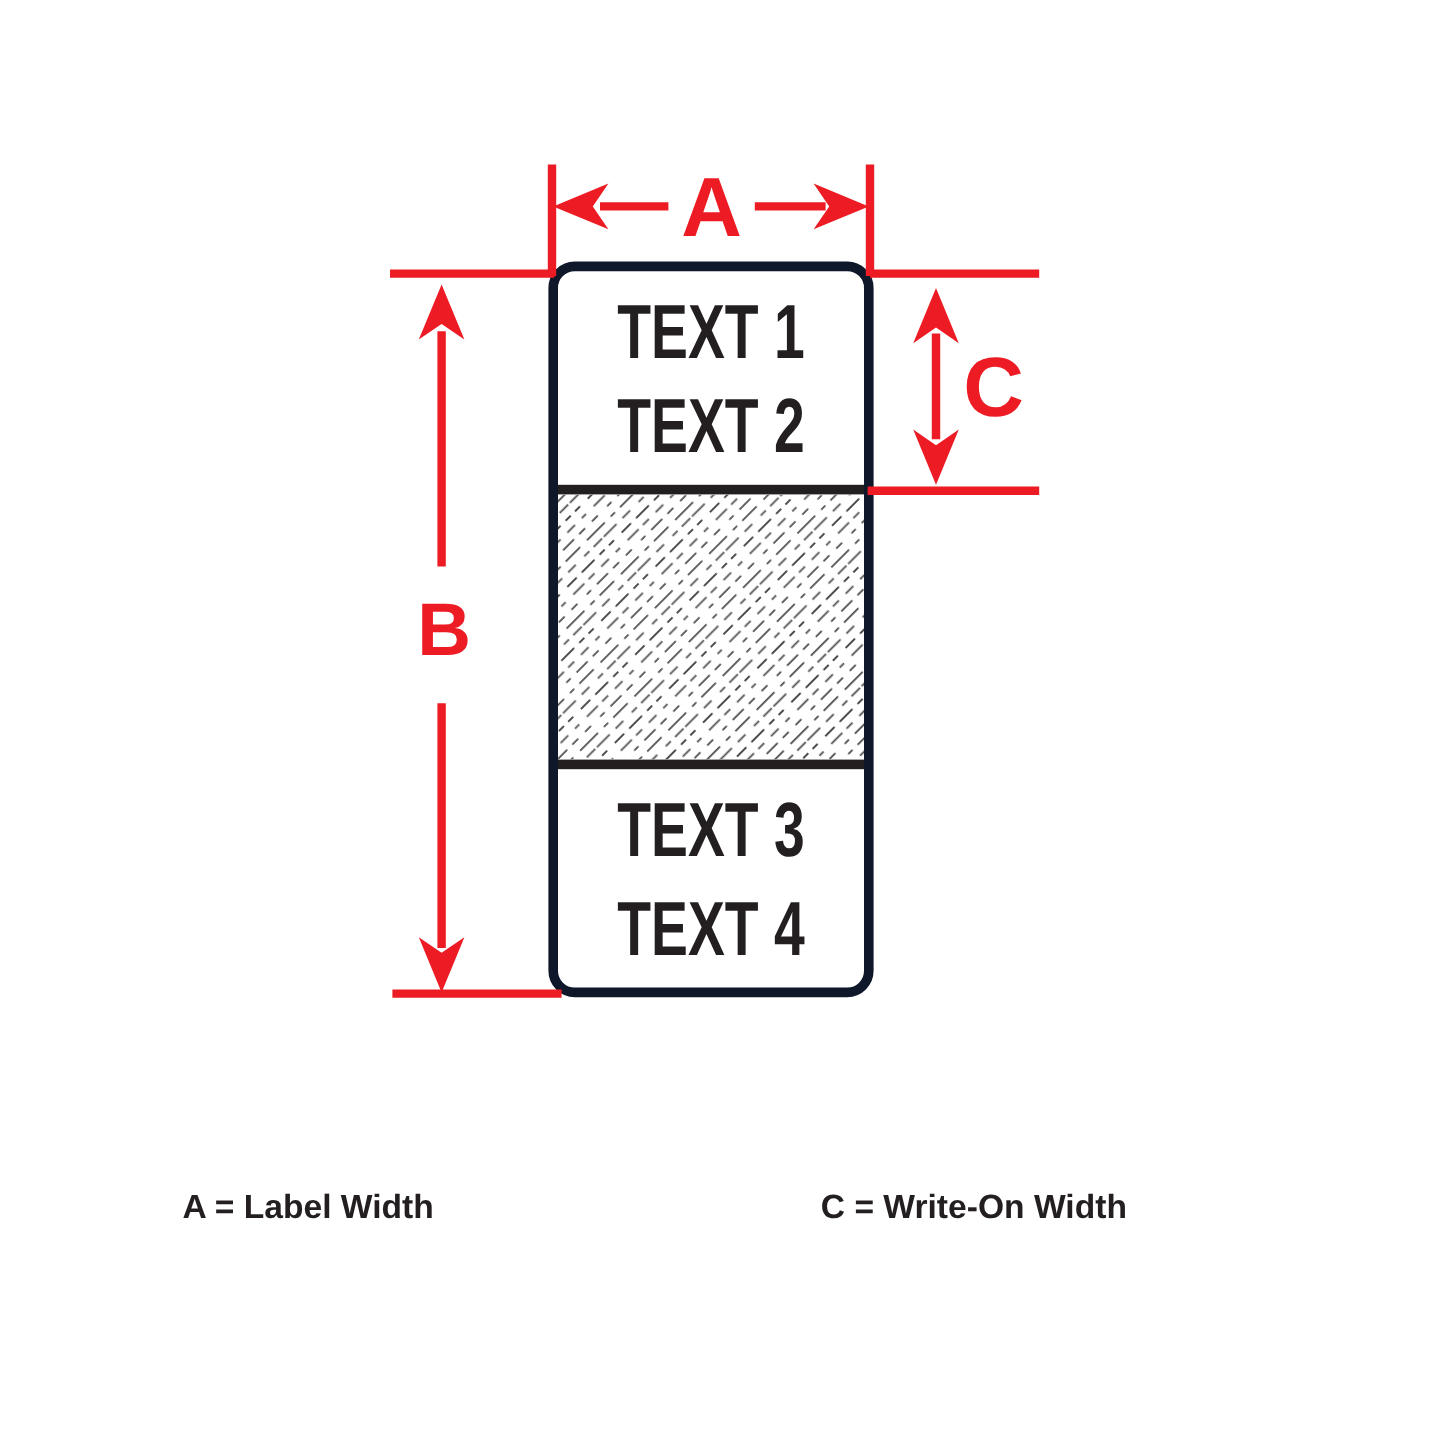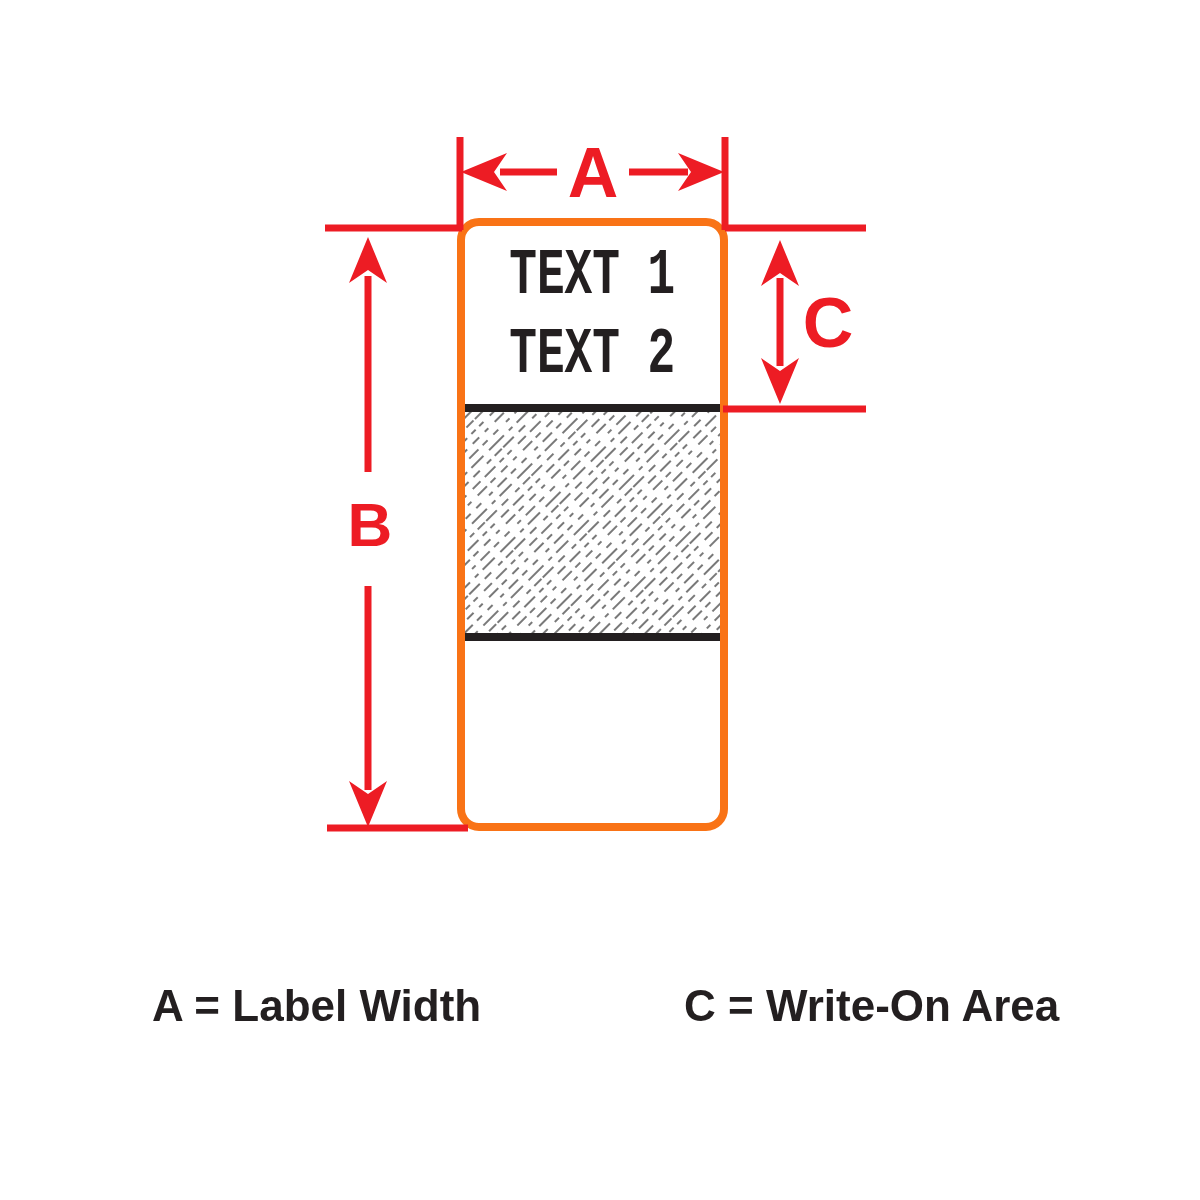--- a/index.html
+++ b/index.html
@@ -19,27 +19,26 @@
   }
 
   
   .label-box {
     position: absolute;
     left: 457px;
     top: 218px;
     width: 271px;
     height: 613px;
     box-sizing: border-box;
-    border: 8px solid #f97316;
+    border: 8px solid #0f172a;
     border-radius: 22px;
     background: #ffffff;
     display: flex;
     flex-direction: column;
     z-index: 2;
-    font-family: Liberation Mono, monospace;
   }
   .label-section {
     display: flex;
     flex-direction: column;
     align-items: center;
     justify-content: center;
   }
   .label-section.top    { height: 178px; gap: 31px; }
   .label-section.bottom { flex: 1; gap: 35px; }
   .label-divider {
@@ -77,21 +76,21 @@
   .dim-letter {
     fill: #ed1c24;
     font-family: "Liberation Sans", sans-serif;
     font-weight: bold;
   }
 
   
   .legend-item {
     position: absolute;
     font-weight: bold;
-    font-size: 44px;
+    font-size: 28px;
     line-height: 48px;
     color: #231f20;
     white-space: nowrap;
   }
   .legend-a { left: 152px; top: 982px; }
   .legend-b { left: 152px; top: 1040px; }
   .legend-c { left: 684px; top: 982px; }
 </style>
 </head>
 <body>
@@ -149,18 +148,22 @@
             <line x1="0" y1="28" x2="64" y2="28" stroke="#4d4d4d" stroke-width="1.5" stroke-dasharray="9 9 13 5 7 8" stroke-dashoffset="4"></line>
             <line x1="0" y1="36" x2="64" y2="36" stroke="#4d4d4d" stroke-width="1.5" stroke-dasharray="13 6 7 11 5 7" stroke-dashoffset="15"></line>
           </pattern>
         </defs>
         <rect x="0" y="0" width="100%" height="100%" fill="url(#sketchHatch)"></rect>
       </svg>
     </div>
 
     <div class="label-divider"></div>
 
+    <div class="label-section bottom">
+      <div class="label-text">TEXT 3</div>
+      <div class="label-text">TEXT 4</div>
+    </div>
   </div>
 
   <div class="legend-item legend-a">A = Label Width</div>
-  <div class="legend-item legend-c">C = Write-On Area</div>
+  <div class="legend-item legend-c">C = Write-On Width</div>
 
 </div>
 
 </body></html>

